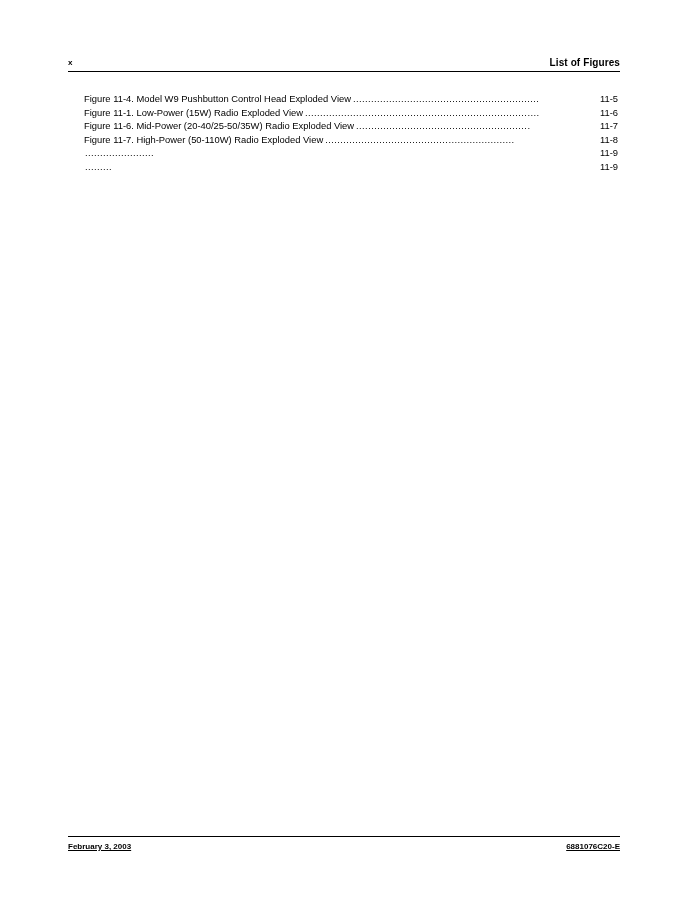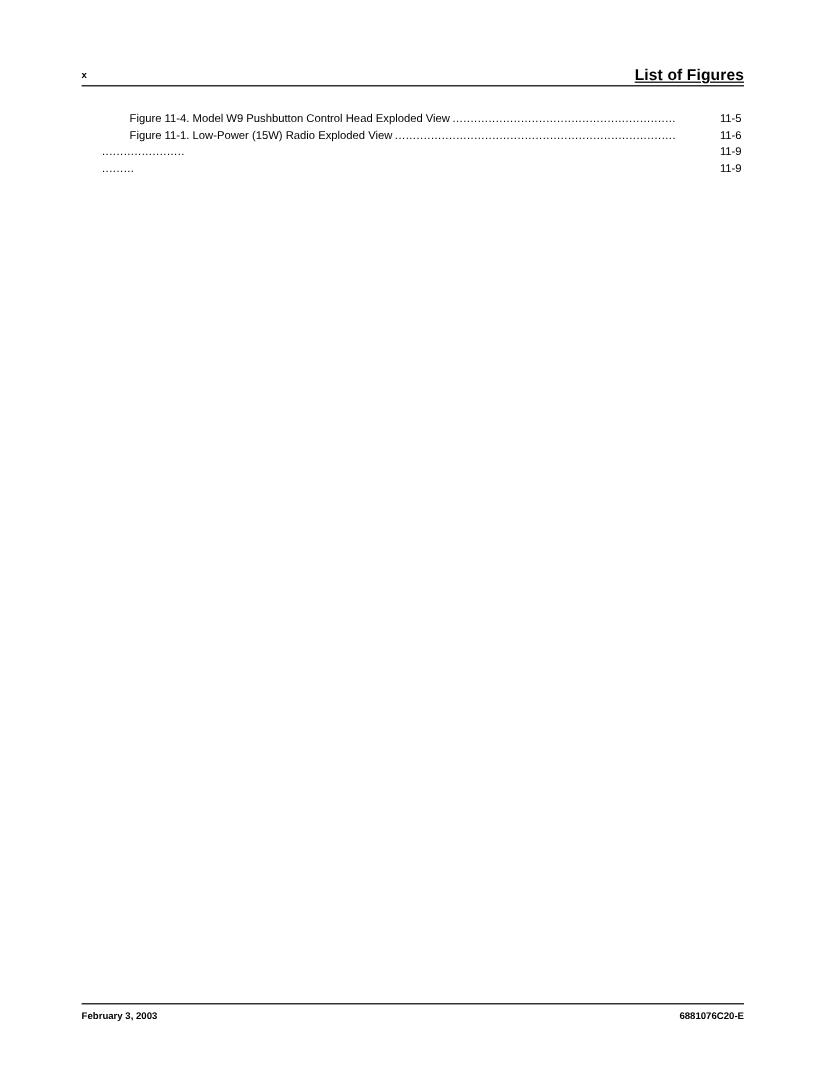--- a/index.html
+++ b/index.html
@@ -38,24 +38,23 @@
     font-size: 8px;
     font-weight: bold;
     line-height: 10px;
     padding-bottom: 3px;
   }
   .header-left {
     font-size: 8px;
     font-weight: bold;
   }
   .header-right {
-    font-size: 13px;
+    font-size: 10px;
     font-weight: bold;
     letter-spacing: 0.1px;
-    text-decoration: underline;
   }
   .header-rule {
     border-bottom: 1.3px solid #000000;
     width: 100%;
   }
 
   
   .toc {
     position: absolute;
     left: 84px;
@@ -65,21 +64,20 @@
   .toc-entry {
     display: flex;
     align-items: baseline;
     font-size: 9.4px;
     line-height: 13.6px;
     white-space: nowrap;
   }
   .toc-title {
     flex: 0 0 auto;
     padding-right: 1px;
-    margin-left: 24px;
   }
   .toc-dots {
     flex: 1 1 auto;
     overflow: hidden;
     white-space: nowrap;
     font-size: 9.4px;
     letter-spacing: 0.4px;
     margin: 0 1px 0 1px;
     color: #000;
   }
@@ -101,20 +99,21 @@
     width: 100%;
   }
   .footer-row {
     display: flex;
     justify-content: space-between;
     align-items: flex-start;
     font-size: 8px;
     font-weight: bold;
     line-height: 12px;
     padding-top: 4px;
+    text-decoration: underline;
   }
 </style>
 </head>
 <body>
 
 <div class="page">
 
   <div class="header">
     <div class="header-row">
       <span class="header-left">x</span>
@@ -130,21 +129,31 @@
       <span class="toc-dots">..............................................................</span>
       <span class="toc-page">11-5</span>
     </div>
 
     <div class="toc-entry">
       <span class="toc-title">Figure 11-1. Low-Power (15W) Radio Exploded View</span>
       <span class="toc-dots">..............................................................................</span>
       <span class="toc-page">11-6</span>
     </div>
 
+    <div class="toc-entry">
+      <span class="toc-title">Figure 11-6. Mid-Power (20-40/25-50/35W) Radio Exploded View</span>
+      <span class="toc-dots">..........................................................</span>
+      <span class="toc-page">11-7</span>
+    </div>
 
+    <div class="toc-entry">
+      <span class="toc-title">Figure 11-7. High-Power (50-110W) Radio Exploded View</span>
+      <span class="toc-dots">...............................................................</span>
+      <span class="toc-page">11-8</span>
+    </div>
 
     <div class="toc-entry">
       <span class="toc-dots">.......................</span>
       <span class="toc-page">11-9</span>
     </div>
 
     <div class="toc-entry">
       <span class="toc-dots">.........</span>
       <span class="toc-page">11-9</span>
     </div>

